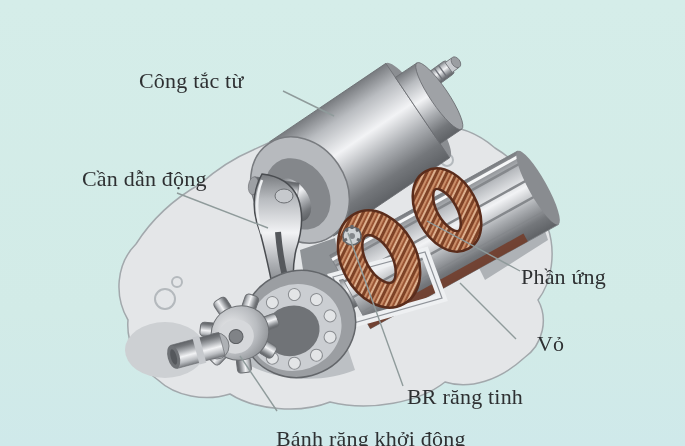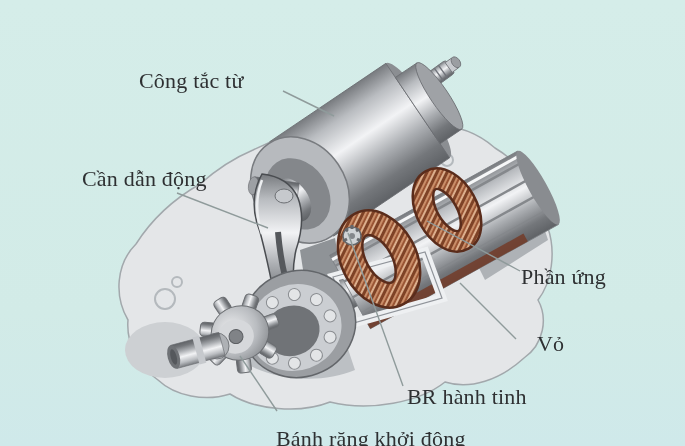--- a/index.html
+++ b/index.html
@@ -223,16 +223,16 @@
       <line x1="516" y1="339" x2="460" y2="283"></line>
       <line x1="403" y1="386" x2="348" y2="233"></line>
       <line x1="277" y1="411" x2="240" y2="356"></line>
     </g>
   </svg>
 
   <div class="label lbl-cong-tac-tu">Công tắc từ</div>
   <div class="label lbl-phan-ung">Phần ứng</div>
   <div class="label lbl-can-dan-dong">Cần dẫn động</div>
   <div class="label lbl-vo">Vỏ</div>
-  <div class="label lbl-br-hanh-tinh">BR hành tinh</div>
+  <div class="label lbl-br-hanh-tinh">BR răng tinh</div>
   <div class="label lbl-banh-rang">Bánh răng khởi động</div>
 
 </div>
 
 </body></html>

